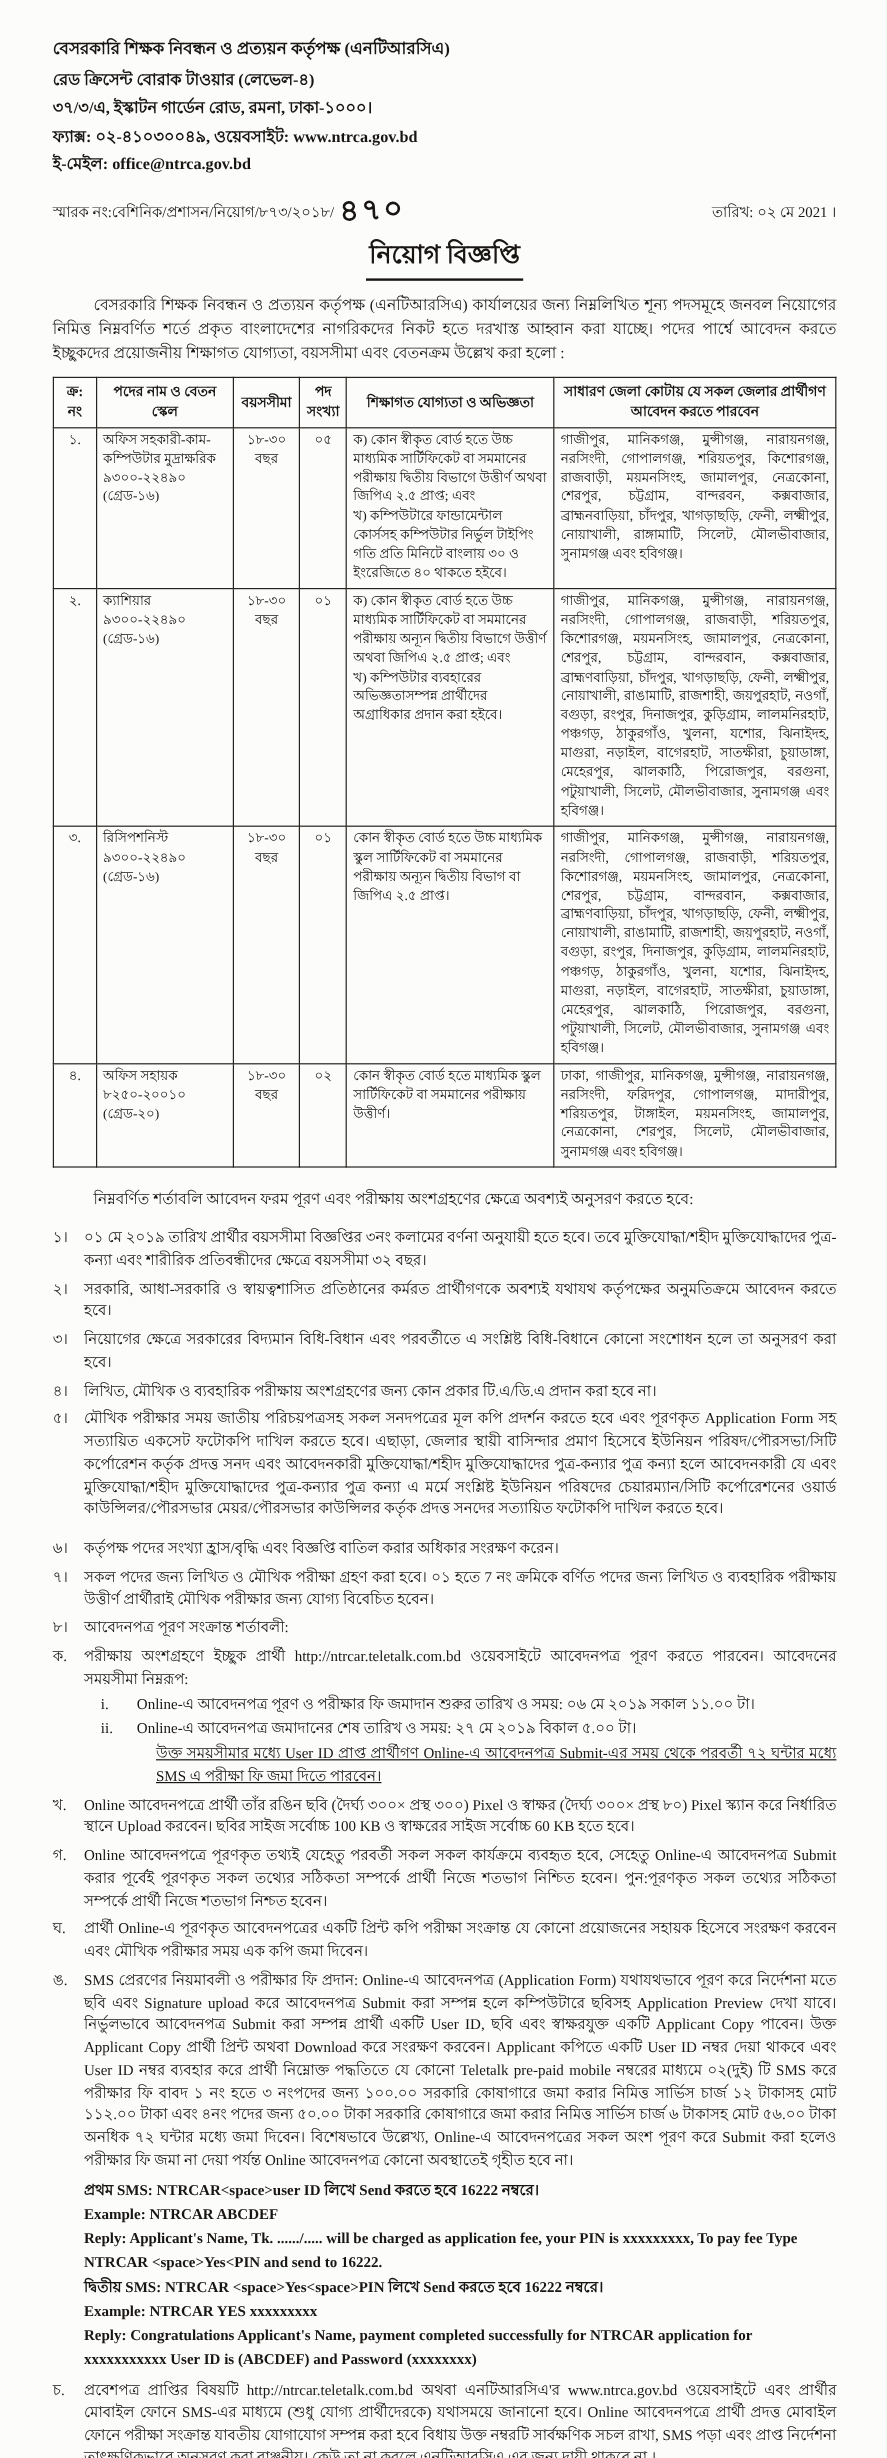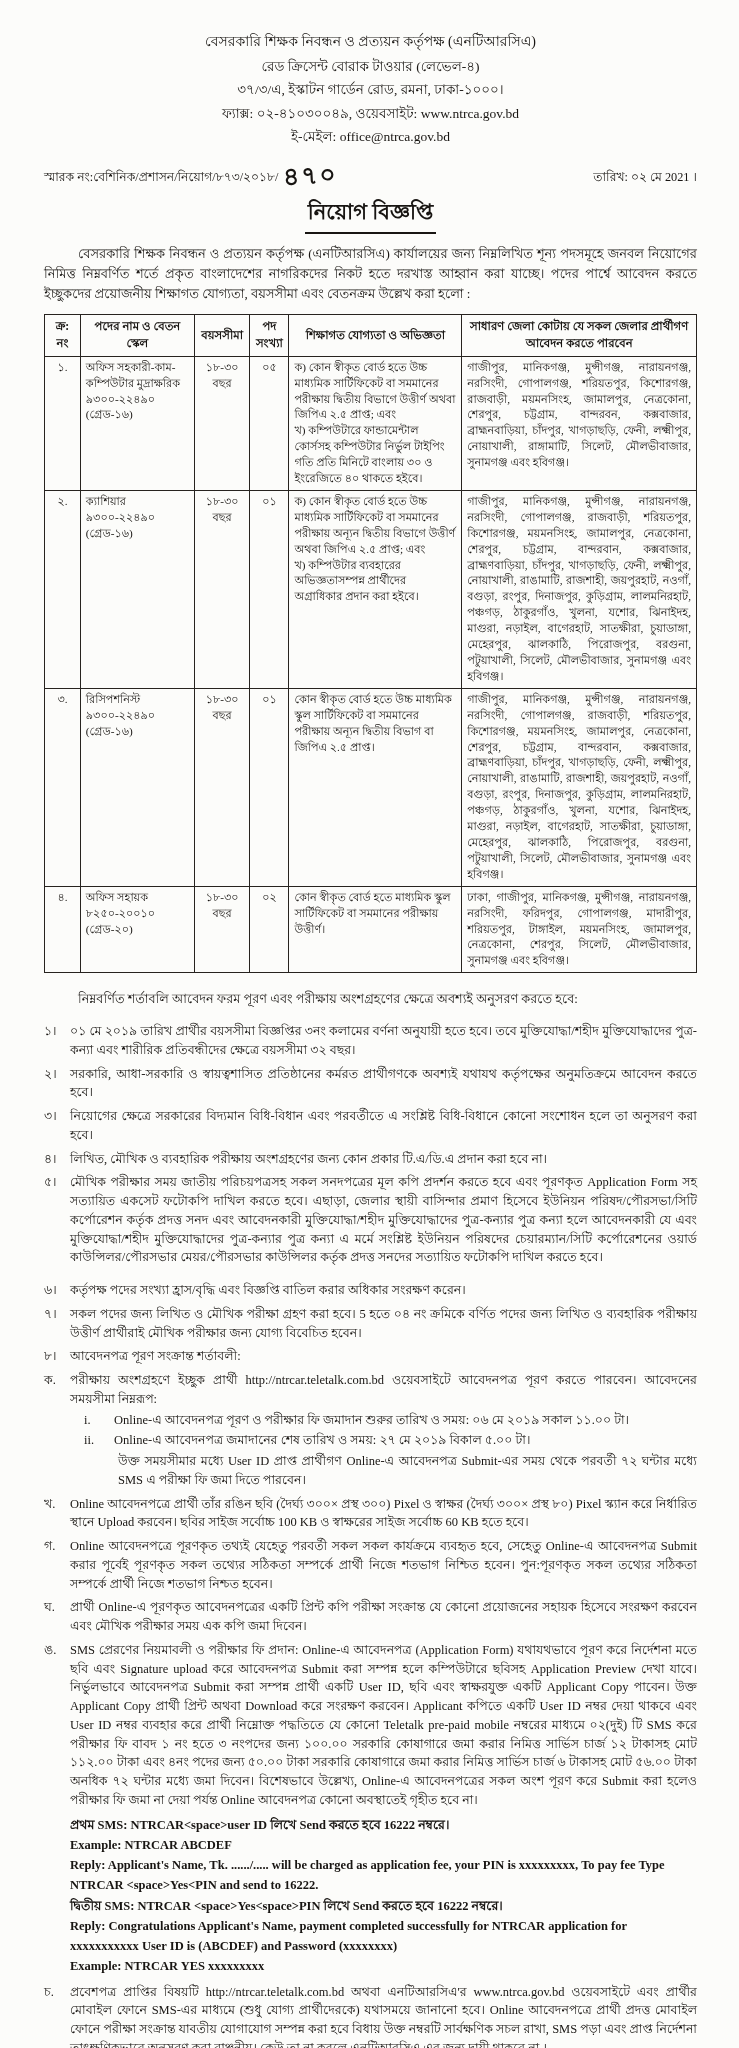--- a/index.html
+++ b/index.html
@@ -3,21 +3,21 @@
 <meta charset="utf-8">
 <style>
   html,body{margin:0;padding:0;background:#e9e9e7;}
   .page{
     width:739px;min-height:2048px;box-sizing:border-box;
     margin:0 auto;background:#fcfcfa;color:#181512;
     font-family:"Liberation Serif","DejaVu Sans",serif;
     padding:30px 42px 40px 44px;position:relative;
   }
   
-  .doc-header{text-align:center;font-size:13.5px;line-height:1.75;}
+  .doc-header{text-align:left;font-size:13.5px;line-height:1.75;font-weight:bold;}
   .doc-header .org{font-size:14px;}
   
   .memo-row{display:flex;justify-content:space-between;align-items:flex-end;
     margin-top:16px;font-size:12.3px;}
   .memo-left{display:flex;align-items:flex-end;}
   .handwritten{font-size:25px;line-height:.9;font-weight:bold;
     transform:rotate(-3deg);display:inline-block;margin-left:5px;letter-spacing:2px;}
   
   .notice-title{width:fit-content;margin:8px auto 10px;text-align:right;
     font-size:21px;font-weight:bold;border-bottom:2.2px solid #181512;padding:0 3px 1px;}
@@ -32,21 +32,21 @@
   
   .cond-heading{font-size:12.8px;margin:16px 0 12px;text-indent:34px;}
   .cond,.term{display:flex;font-size:12.5px;line-height:1.5;margin-bottom:5px;}
   .cond .num{min-width:26px;flex:0 0 26px;}
   .term .lbl{min-width:26px;flex:0 0 26px;}
   .cond .txt,.term .body{flex:1;text-align:justify;}
   .gap-top{margin-top:14px;}
   .sub{display:flex;margin:2px 0 2px 14px;}
   .sub .sl{min-width:30px;flex:0 0 30px;}
   .sub .st{flex:1;text-align:justify;}
-  .note{margin-left:48px;text-align:justify;}
+  .note{margin-left:60px;text-align:justify;text-decoration:underline;}
   
   .sms-block{margin:4px 0 6px 26px;font-size:12.5px;line-height:1.62;font-weight:bold;}
   .sms-block div{text-align:left;}
 </style>
 </head>
 <body>
 
 <div class="page">
 
   <div class="doc-header">
@@ -151,21 +151,21 @@
   <div class="cond">
     <span class="num">৫।</span>
     <div class="txt">মৌখিক পরীক্ষার সময় জাতীয় পরিচয়পত্রসহ সকল সনদপত্রের মূল কপি প্রদর্শন করতে হবে এবং পূরণকৃত Application Form সহ সত্যায়িত একসেট ফটোকপি দাখিল করতে হবে। এছাড়া, জেলার স্থায়ী বাসিন্দার প্রমাণ হিসেবে ইউনিয়ন পরিষদ/পৌরসভা/সিটি কর্পোরেশন কর্তৃক প্রদত্ত সনদ এবং আবেদনকারী মুক্তিযোদ্ধা/শহীদ মুক্তিযোদ্ধাদের পুত্র-কন্যার পুত্র কন্যা হলে আবেদনকারী যে এবং মুক্তিযোদ্ধা/শহীদ মুক্তিযোদ্ধাদের পুত্র-কন্যার পুত্র কন্যা এ মর্মে সংশ্লিষ্ট ইউনিয়ন পরিষদের চেয়ারম্যান/সিটি কর্পোরেশনের ওয়ার্ড কাউন্সিলর/পৌরসভার মেয়র/পৌরসভার কাউন্সিলর কর্তৃক প্রদত্ত সনদের সত্যায়িত ফটোকপি দাখিল করতে হবে।</div>
   </div>
   <div class="cond gap-top">
     <span class="num">৬।</span>
     <div class="txt">কর্তৃপক্ষ পদের সংখ্যা হ্রাস/বৃদ্ধি এবং বিজ্ঞপ্তি বাতিল করার অধিকার সংরক্ষণ করেন।</div>
   </div>
   <div class="cond">
     <span class="num">৭।</span>
-    <div class="txt">সকল পদের জন্য লিখিত ও মৌখিক পরীক্ষা গ্রহণ করা হবে। 5 হতে ০৪ নং ক্রমিকে বর্ণিত পদের জন্য লিখিত ও ব্যবহারিক পরীক্ষায় উত্তীর্ণ প্রার্থীরাই মৌখিক পরীক্ষার জন্য যোগ্য বিবেচিত হবেন।</div>
+    <div class="txt">সকল পদের জন্য লিখিত ও মৌখিক পরীক্ষা গ্রহণ করা হবে। ০১ হতে 7 নং ক্রমিকে বর্ণিত পদের জন্য লিখিত ও ব্যবহারিক পরীক্ষায় উত্তীর্ণ প্রার্থীরাই মৌখিক পরীক্ষার জন্য যোগ্য বিবেচিত হবেন।</div>
   </div>
   <div class="cond">
     <span class="num">৮।</span>
     <div class="txt">আবেদনপত্র পূরণ সংক্রান্ত শর্তাবলী:</div>
   </div>
 
   <div class="term">
     <span class="lbl">ক.</span>
     <div class="body">
       <div>পরীক্ষায় অংশগ্রহণে ইচ্ছুক প্রার্থী http://ntrcar.teletalk.com.bd ওয়েবসাইটে আবেদনপত্র পূরণ করতে পারবেন। আবেদনের সময়সীমা নিম্নরূপ:</div>
@@ -195,22 +195,22 @@
   <div class="term">
     <span class="lbl">ঙ.</span>
     <div class="body">SMS প্রেরণের নিয়মাবলী ও পরীক্ষার ফি প্রদান: Online-এ আবেদনপত্র (Application Form) যথাযথভাবে পূরণ করে নির্দেশনা মতে ছবি এবং Signature upload করে আবেদনপত্র Submit করা সম্পন্ন হলে কম্পিউটারে ছবিসহ Application Preview দেখা যাবে। নির্ভুলভাবে আবেদনপত্র Submit করা সম্পন্ন প্রার্থী একটি User ID, ছবি এবং স্বাক্ষরযুক্ত একটি Applicant Copy পাবেন। উক্ত Applicant Copy প্রার্থী প্রিন্ট অথবা Download করে সংরক্ষণ করবেন। Applicant কপিতে একটি User ID নম্বর দেয়া থাকবে এবং User ID নম্বর ব্যবহার করে প্রার্থী নিম্নোক্ত পদ্ধতিতে যে কোনো Teletalk pre-paid mobile নম্বরের মাধ্যমে ০২(দুই) টি SMS করে পরীক্ষার ফি বাবদ ১ নং হতে ৩ নংপদের জন্য ১০০.০০ সরকারি কোষাগারে জমা করার নিমিত্ত সার্ভিস চার্জ ১২ টাকাসহ মোট ১১২.০০ টাকা এবং ৪নং পদের জন্য ৫০.০০ টাকা সরকারি কোষাগারে জমা করার নিমিত্ত সার্ভিস চার্জ ৬ টাকাসহ মোট ৫৬.০০ টাকা অনধিক ৭২ ঘন্টার মধ্যে জমা দিবেন। বিশেষভাবে উল্লেখ্য, Online-এ আবেদনপত্রের সকল অংশ পূরণ করে Submit করা হলেও পরীক্ষার ফি জমা না দেয়া পর্যন্ত Online আবেদনপত্র কোনো অবস্থাতেই গৃহীত হবে না।</div>
   </div>
 
   <div class="sms-block">
     <div>প্রথম SMS: NTRCAR&lt;space&gt;user ID লিখে Send করতে হবে 16222 নম্বরে।</div>
     <div>Example: NTRCAR ABCDEF</div>
     <div>Reply: Applicant's Name, Tk. ....../..... will be charged as application fee, your PIN is xxxxxxxxx, To pay fee Type NTRCAR &lt;space&gt;Yes&lt;PIN and send to 16222.</div>
     <div>দ্বিতীয় SMS: NTRCAR &lt;space&gt;Yes&lt;space&gt;PIN লিখে Send করতে হবে 16222 নম্বরে।</div>
+    <div>Example: NTRCAR YES xxxxxxxxx</div>
     <div>Reply: Congratulations Applicant's Name, payment completed successfully for NTRCAR application for xxxxxxxxxxx User ID is (ABCDEF) and Password (xxxxxxxx)</div>
-    <div>Example: NTRCAR YES xxxxxxxxx</div>
   </div>
 
   <div class="term">
     <span class="lbl">চ.</span>
     <div class="body">প্রবেশপত্র প্রাপ্তির বিষয়টি http://ntrcar.teletalk.com.bd অথবা এনটিআরসিএ'র www.ntrca.gov.bd ওয়েবসাইটে এবং প্রার্থীর মোবাইল ফোনে SMS-এর মাধ্যমে (শুধু যোগ্য প্রার্থীদেরকে) যথাসময়ে জানানো হবে। Online আবেদনপত্রে প্রার্থী প্রদত্ত মোবাইল ফোনে পরীক্ষা সংক্রান্ত যাবতীয় যোগাযোগ সম্পন্ন করা হবে বিধায় উক্ত নম্বরটি সার্বক্ষণিক সচল রাখা, SMS পড়া এবং প্রাপ্ত নির্দেশনা তাৎক্ষণিকভাবে অনুসরণ করা বাঞ্ছনীয়। কেউ তা না করলে এনটিআরসিএ এর জন্য দায়ী থাকবে না ।</div>
   </div>
 
 </div>
 
 </body></html>

